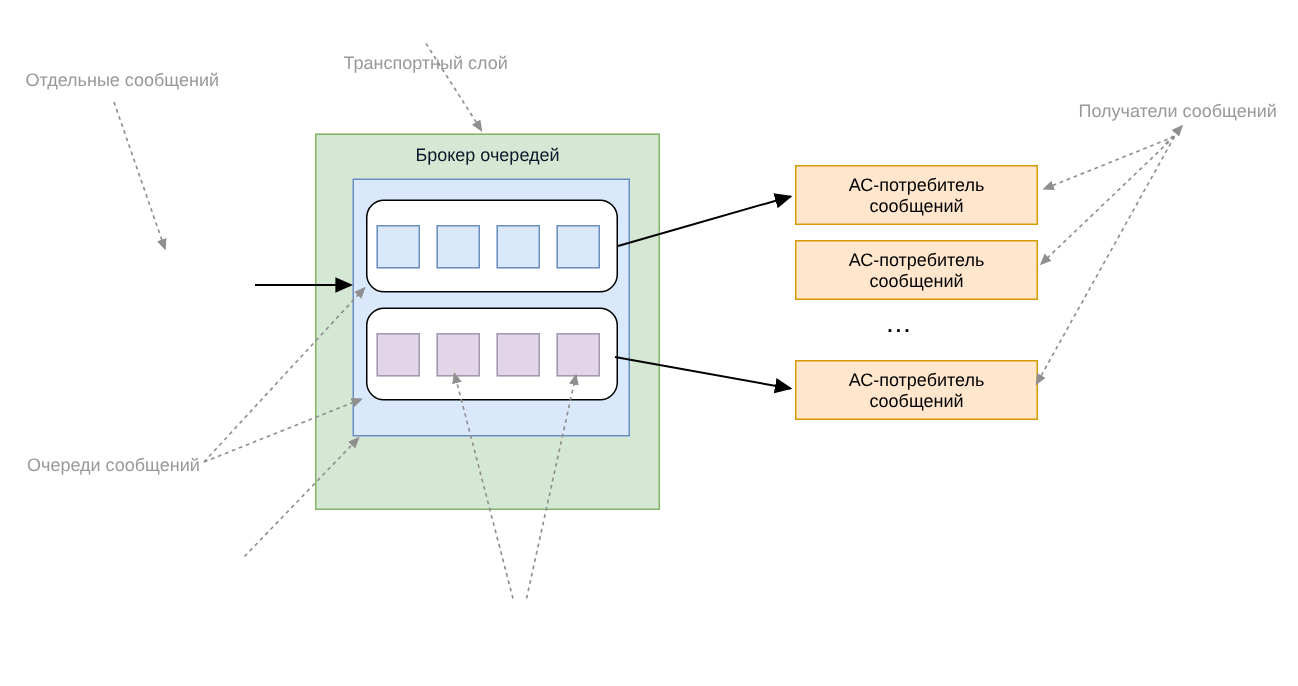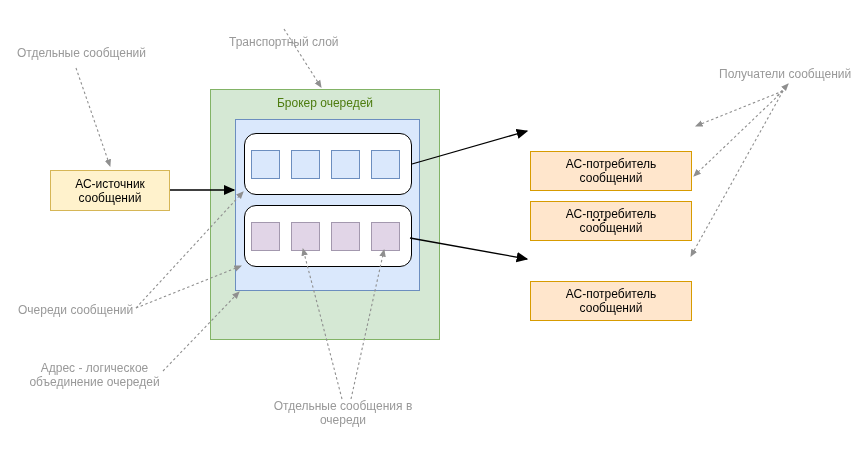--- a/index.html
+++ b/index.html
@@ -38,21 +38,21 @@
   }
   .broker {
     position: absolute;
     left: 210px; top: 89px; width: 230px; height: 251px;
     background: #d5e8d4; border: 1px solid #82b366;
   }
   .broker-title {
     position: absolute;
     left: 0; top: 6px; width: 100%;
     text-align: center;
-    font-size: 12px; color: #4d7c0f;
+    font-size: 12px; color: #0f172a;
   }
   .address-box {
     position: absolute;
     left: 235px; top: 119px; width: 185px; height: 172px;
     background: #dae8fc; border: 1px solid #6c8ebf;
   }
   .queue {
     position: absolute;
     left: 244px; width: 168px; height: 62px;
     background: #ffffff; border: 1px solid #000000;
@@ -64,21 +64,20 @@
   .queue-2 { top: 205px; }
   .msg-square {
     width: 29px; height: 29px;
     border: 1px solid;
     flex: 0 0 auto;
   }
   .consumer {
     left: 530px; width: 162px; height: 40px;
     background: #ffe6cc; border-color: #d79b00;
     padding: 2px 3px;
-    margin-top: 41px;
   }
   .consumer-1 { top: 110px; }
   .consumer-2 { top: 160px; }
   .consumer-3 { top: 240px; }
   .ellipsis {
     position: absolute;
     left: 570px; top: 209px; width: 60px;
     text-align: center;
     font-size: 13px; font-weight: bold; color: #000000;
     letter-spacing: 2px;
@@ -93,43 +92,40 @@
 </style>
 </head>
 <body>
 
 <div class="canvas">
 
   <div class="ann" style="left:17px; top:46px;">Отдельные сообщений</div>
   <div class="ann" style="left:229px; top:7px;margin-top:28px;">Транспортный слой</div>
   <div class="ann" style="left:18px; top:303px;">Очереди сообщений</div>
   <div class="ann" style="left:719px; top:67px;">Получатели сообщений</div>
-  <div class="ann wrap" style="left:22px; top:361px; width:145px;">Адрес - логическое объединение очередей</div>
-  <div class="ann wrap" style="left:268px; top:399px; width:150px;">Отдельные сообщения в очереди</div>
 
   <div class="broker">
     <div class="broker-title">Брокер очередей</div>
   </div>
 
   <div class="address-box"></div>
 
   <div class="queue queue-1">
       <div class="msg-square" style="background: rgb(218, 232, 252); border-color: rgb(108, 142, 191);"></div>
       <div class="msg-square" style="background: rgb(218, 232, 252); border-color: rgb(108, 142, 191);"></div>
       <div class="msg-square" style="background: rgb(218, 232, 252); border-color: rgb(108, 142, 191);"></div>
       <div class="msg-square" style="background: rgb(218, 232, 252); border-color: rgb(108, 142, 191);"></div>
     </div>
   <div class="queue queue-2">
       <div class="msg-square" style="background: rgb(225, 213, 231); border-color: rgb(163, 152, 174);"></div>
       <div class="msg-square" style="background: rgb(225, 213, 231); border-color: rgb(163, 152, 174);"></div>
       <div class="msg-square" style="background: rgb(225, 213, 231); border-color: rgb(163, 152, 174);"></div>
       <div class="msg-square" style="background: rgb(225, 213, 231); border-color: rgb(163, 152, 174);"></div>
     </div>
 
-  <div class="node source-box">АС-источник сообщений</div>
 
   <div class="node consumer consumer-1">АС-потребитель сообщений</div>
   <div class="node consumer consumer-2">АС-потребитель сообщений</div>
   <div class="node consumer consumer-3">АС-потребитель сообщений</div>
 
   <div class="ellipsis">...</div>
 
   <svg class="arrows" viewBox="0 0 865 457" xmlns="http://www.w3.org/2000/svg">
     <defs>
       <marker id="mBlack" markerWidth="10" markerHeight="9" refX="8" refY="4" orient="auto">

